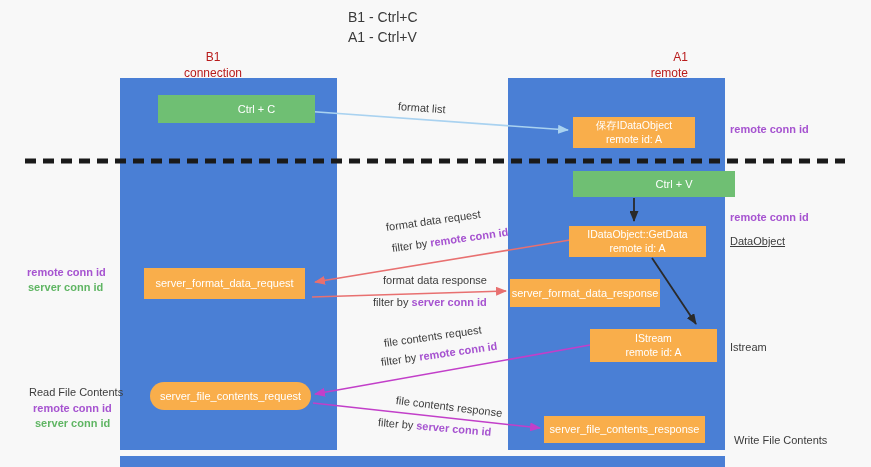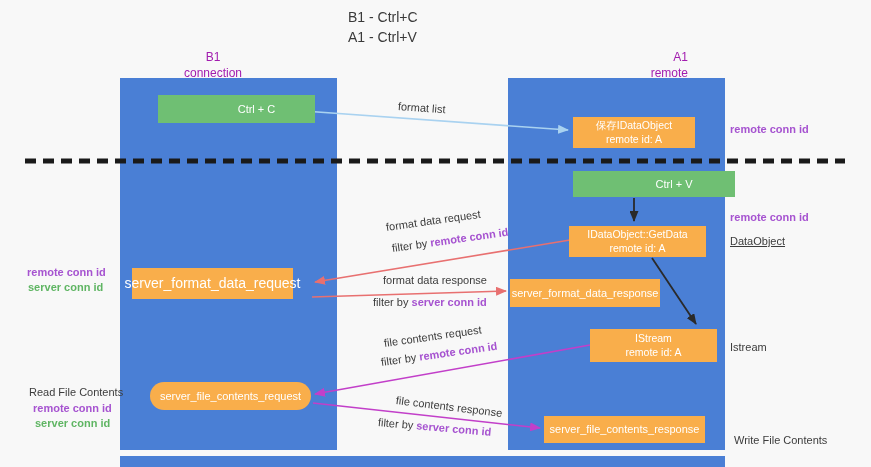--- a/index.html
+++ b/index.html
@@ -1,20 +1,20 @@
 <!DOCTYPE html>
 <html><head>
 <meta charset="utf-8">
 <style>
   html,body{margin:0;padding:0;background:#f8f8f8;}
   .canvas{position:relative;width:871px;height:467px;background:#f8f8f8;overflow:hidden;
           font-family:"Liberation Sans",sans-serif;color:#3c3c3c;}
   .abs{position:absolute;}
   .title{text-align:left;font-size:14px;line-height:1.4;color:#3a3a3a;}
-  .col-header{text-align:center;font-size:12px;line-height:1.3;color:#a21caf;}
+  .col-header{text-align:center;font-size:12px;line-height:1.3;color:#b91c1c;}
   .lifeline{background:#4a7fd5;z-index:1;}
   .bottom-strip{background:#4a7fd5;z-index:1;}
   svg.arrows{position:absolute;left:0;top:0;z-index:2;pointer-events:none;}
   .node{position:absolute;z-index:3;display:flex;flex-direction:column;align-items:center;
         justify-content:center;color:#fff;font-size:10.5px;line-height:1.3;text-align:center;}
   .node-green{background:#6fbf73;padding-left:40px;}
   .node-orange{background:#f9ae4b;}
   .lbl{position:absolute;z-index:4;font-size:11px;white-space:nowrap;color:#3c3c3c;
        transform-origin:left center;}
   .lbl .purple{color:#a653d0;font-weight:700;}
@@ -80,21 +80,21 @@
     <div>保存IDataObject</div>
     <div>remote id: A</div>
   </div>
   <div class="node node-green" style="left:573px;top:171px;width:122px;height:26px;font-size:11px;">
     <div>Ctrl + V</div>
   </div>
   <div class="node node-orange" style="left:569px;top:226px;width:137px;height:31px;">
     <div>IDataObject::GetData</div>
     <div>remote id: A</div>
   </div>
-  <div class="node node-orange" style="left:132px;top:268px;width:161px;height:31px;font-size:14px;">
+  <div class="node node-orange" style="left:144px;top:268px;width:161px;height:31px;font-size:11px;">
     <div>server_format_data_request</div>
   </div>
   <div class="node node-orange" style="left:510px;top:279px;width:150px;height:28px;font-size:11px;">
     <div>server_format_data_response</div>
   </div>
   <div class="node node-orange" style="left:590px;top:329px;width:127px;height:33px;">
     <div>IStream</div>
     <div>remote id: A</div>
   </div>
   <div class="node node-orange" style="left:150px;top:382px;width:161px;height:28px;font-size:11px;border-radius:14px;">

